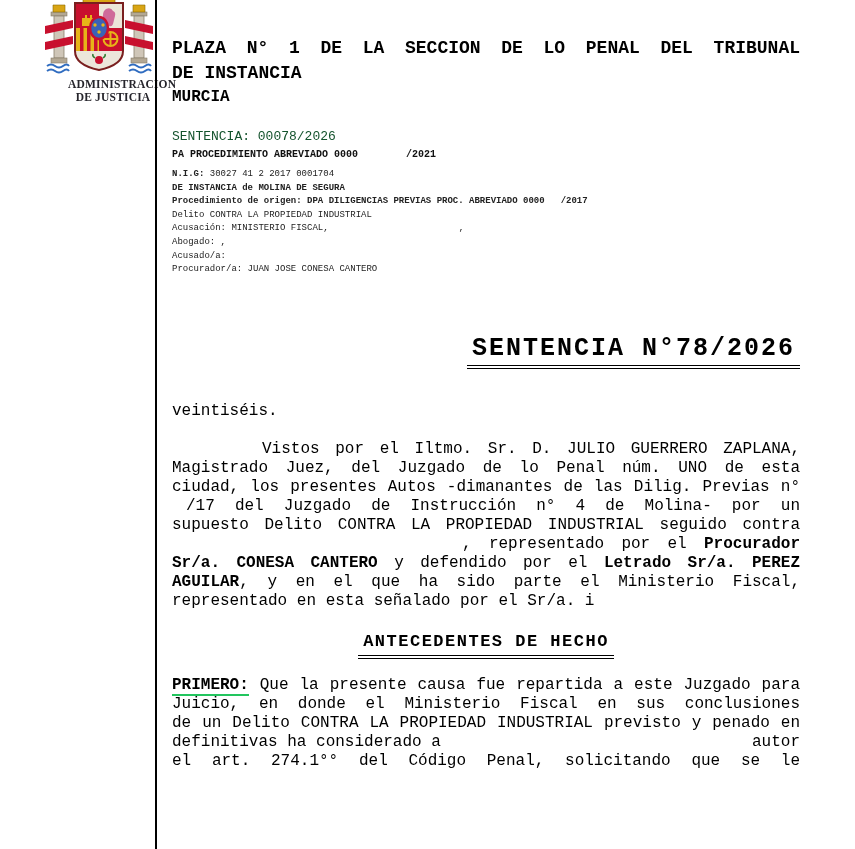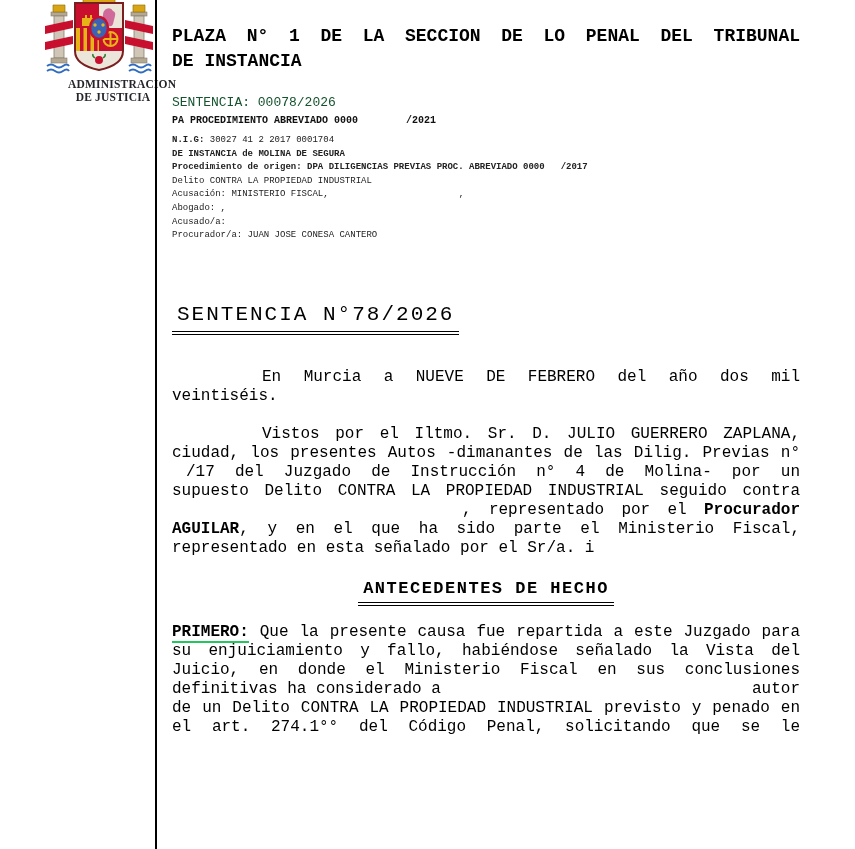--- a/index.html
+++ b/index.html
@@ -4,28 +4,28 @@
 <style>
   html,body{margin:0;padding:0;background:#fff;}
   .page{position:relative;width:855px;height:849px;background:#fff;overflow:hidden;
         font-family:"Liberation Mono","DejaVu Sans Mono",monospace;color:#000;}
   .left-rail{position:absolute;left:0;top:0;width:155px;height:100%;}
   .emblem{position:absolute;left:40px;top:-16px;width:118px;text-align:center;}
   .emblem svg{display:block;margin:0 auto;}
   .org{font-family:"Liberation Serif","DejaVu Serif",serif;font-size:11.5px;line-height:13px;
        color:#26252c;letter-spacing:.2px;margin-top:-2px;font-weight:bold;margin-left:28px;}
   .vrule{position:absolute;left:155px;top:0;width:2px;height:100%;background:#000;}
-  .content{position:absolute;left:172px;top:0;width:628px;padding-top:24px;}
+  .content{position:absolute;left:172px;top:0;width:628px;padding-top:36px;}
   .blk{min-height:1px;}
   .h1{font-weight:bold;font-size:18px;line-height:25px;}
   .h1b{font-weight:bold;font-size:16px;line-height:22px;}
   .meta1{font-size:13px;line-height:17px;color:#14532d;}
   .meta1b{font-size:10px;line-height:19px;font-weight:bold;color:#111;}
   .meta2{font-size:9px;line-height:13.6px;color:#222;}
-  .title{font-size:21px;line-height:30px;font-weight:normal;text-align:left;letter-spacing:2px;}
+  .title{font-size:25px;line-height:30px;font-weight:bold;text-align:right;letter-spacing:2px;}
   .h2{font-size:17px;line-height:24px;font-weight:bold;text-align:center;letter-spacing:1.5px;}
   .body{font-size:16px;line-height:19px;}
   .al-justify{text-align:justify;text-align-last:justify;}
   .al-between{display:flex;justify-content:space-between;}
   .b{font-weight:bold;margin-top:32px;}
   .u1{border-bottom:2px solid #22c55e;}
   .u2{display:inline-block;border-bottom:4px double #000;padding:0 5px 1px;}
   .sp,.ind{display:inline-block;}
 </style>
 </head>
@@ -91,52 +91,53 @@
         <div>DE JUSTICIA</div>
       </div>
     </div>
   </aside>
 
   <div class="vrule"></div>
 
   <main class="content" id="doc-blocks">
       <div class="blk h1 al-justify"><span>PLAZA N° 1 DE LA SECCION DE LO PENAL DEL TRIBUNAL</span></div>
       <div class="blk h1"><span>DE INSTANCIA</span></div>
+      <div class="blk h1b"><span>MURCIA</span></div>
       <div class="blk gap" style="height: 20px;"></div>
       <div class="blk meta1"><span>SENTENCIA: 00078/2026</span></div>
       <div class="blk meta1b"><span>PA PROCEDIMIENTO ABREVIADO 0000</span><span class="sp" style="width: 48px;"></span><span>/2021</span></div>
       <div class="blk gap" style="height: 4px;"></div>
       <div class="blk meta2"><span class="b">N.I.G:</span><span> 30027 41 2 2017 0001704</span></div>
       <div class="blk meta2"><span class="b">DE INSTANCIA de MOLINA DE SEGURA</span></div>
       <div class="blk meta2"><span class="b">Procedimiento de origen: DPA DILIGENCIAS PREVIAS PROC. ABREVIADO 0000</span><span class="sp" style="width: 16px;"></span><span class="b">/2017</span></div>
       <div class="blk meta2"><span>Delito CONTRA LA PROPIEDAD INDUSTRIAL</span></div>
       <div class="blk meta2"><span>Acusación: MINISTERIO FISCAL,</span><span class="sp" style="width: 130px;"></span><span>,</span></div>
       <div class="blk meta2"><span>Abogado: ,</span></div>
       <div class="blk meta2"><span>Acusado/a:</span></div>
       <div class="blk meta2"><span>Procurador/a: JUAN JOSE CONESA CANTERO</span></div>
       <div class="blk gap" style="height: 57px;"></div>
       <div class="blk title"><span class="u2">SENTENCIA N°78/2026</span></div>
       <div class="blk gap" style="height: 33px;"></div>
-      <div class="blk body al-justify"><span class="ind" style="width: 90px;"></span><span>En Murcia a NUEVE DE FEBRERO del año dos mil</span></div>
       <div class="blk body"><span>veintiséis.</span></div>
       <div class="blk gap" style="height: 19px;"></div>
       <div class="blk body al-justify"><span class="ind" style="width: 90px;"></span><span>Vistos por el Iltmo. Sr. D. JULIO GUERRERO ZAPLANA,</span></div>
+      <div class="blk body al-justify"><span>Magistrado Juez, del Juzgado de lo Penal núm. UNO de esta</span></div>
       <div class="blk body al-justify"><span>ciudad, los presentes Autos -dimanantes de las Dilig. Previas n°</span></div>
       <div class="blk body al-justify"><span class="ind" style="width: 14px;"></span><span>/17 del Juzgado de Instrucción n° 4 de Molina- por un</span></div>
       <div class="blk body al-justify"><span>supuesto Delito CONTRA LA PROPIEDAD INDUSTRIAL seguido contra</span></div>
       <div class="blk body al-justify"><span class="sp" style="width: 290px;"></span><span>, representado por el </span><span class="b">Procurador</span></div>
+      <div class="blk body al-justify"><span class="b">Sr/a. CONESA CANTERO</span><span> y defendido por el </span><span class="b">Letrado Sr/a. PEREZ</span></div>
       <div class="blk body al-justify"><span class="b">AGUILAR</span><span>, y en el que ha sido parte el Ministerio Fiscal,</span></div>
       <div class="blk body"><span>representado en esta señalado por el Sr/a. i</span></div>
       <div class="blk gap" style="height: 19px;"></div>
       <div class="blk h2"><span class="u2">ANTECEDENTES DE HECHO</span></div>
       <div class="blk gap" style="height: 17px;"></div>
       <div class="blk body al-justify"><span class="b u1">PRIMERO:</span><span> Que la presente causa fue repartida a este Juzgado para</span></div>
-      <div class="blk body al-justify"><span>su enjuiciamiento y fallo, habiéndose señalado la Vista del</span></div>
       <div class="blk body al-justify"><span>Juicio, en donde el Ministerio Fiscal en sus conclusiones</span></div>
+      <div class="blk body al-justify"><span>de un Delito CONTRA LA PROPIEDAD INDUSTRIAL previsto y penado en</span></div>
       <div class="blk body al-between">
         <span>definitivas ha considerado a</span>
         <span>autor</span>
       </div>
-      <div class="blk body al-justify"><span>de un Delito CONTRA LA PROPIEDAD INDUSTRIAL previsto y penado en</span></div>
       <div class="blk body al-justify"><span>el art. 274.1°° del Código Penal, solicitando que se le</span></div>
     </main>
 
 </div>
 
 </body></html>

